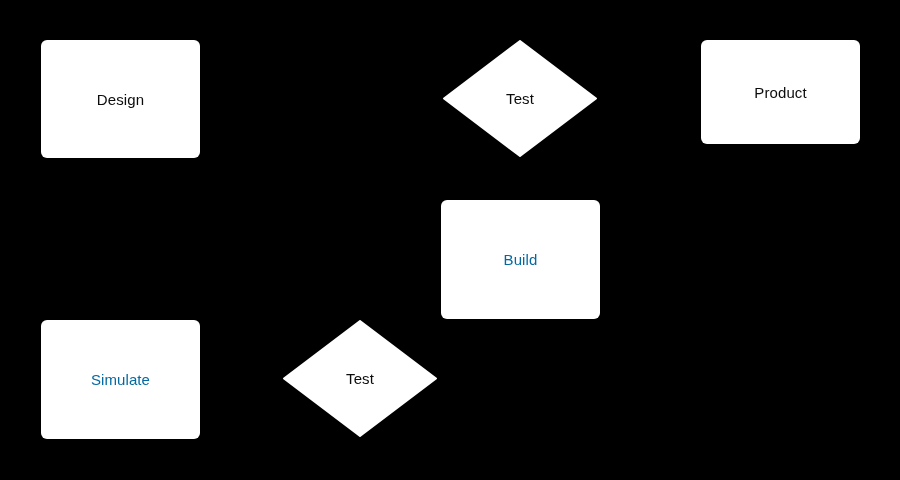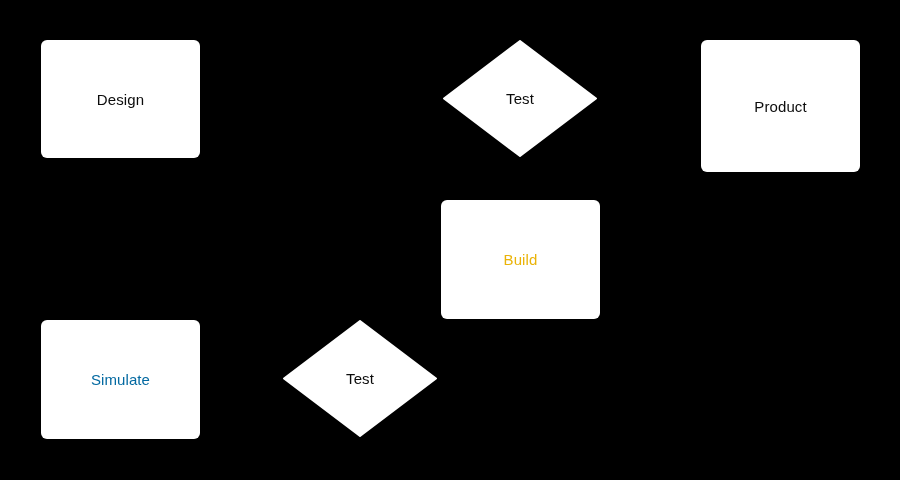--- a/index.html
+++ b/index.html
@@ -75,28 +75,28 @@
 
   <div class="node" id="node-test-top" style="left: 443px; top: 40px; width: 154px; height: 117px;">
     <div class="diamond-shape">
       <svg viewBox="0 0 154 117" preserveAspectRatio="none" aria-hidden="true">
         <path d="M 77 1 L 153 58.5 L 77 116 L 1 58.5 Z" fill="#ffffff" stroke="#ffffff" stroke-width="2" stroke-linejoin="round"></path>
       </svg>
     </div>
     <div class="node-label" style="color: rgb(12, 12, 12);">Test</div>
   </div>
 
-  <div class="node" id="node-product" style="left: 701px; top: 40px; width: 159px; height: 132px;">
+  <div class="node" id="node-product" style="left: 701px; top: 40px; width: 159px; height: 104px;">
     <div class="rect-shape" style="background: rgb(255, 255, 255);"></div>
     <div class="node-label" style="color: rgb(12, 12, 12);">Product</div>
   </div>
 
   <div class="node" id="node-build" style="left: 441px; top: 200px; width: 159px; height: 119px;">
     <div class="rect-shape" style="background: rgb(255, 255, 255);"></div>
-    <div class="node-label" style="color: #eab308;">Build</div>
+    <div class="node-label" style="color: #0369a1;">Build</div>
   </div>
 
   <div class="node" id="node-simulate" style="left: 41px; top: 320px; width: 159px; height: 119px;">
     <div class="rect-shape" style="background: rgb(255, 255, 255);"></div>
     <div class="node-label" style="color: #0369a1;">Simulate</div>
   </div>
 
   <div class="node" id="node-test-bottom" style="left: 283px; top: 320px; width: 154px; height: 117px;">
     <div class="diamond-shape">
       <svg viewBox="0 0 154 117" preserveAspectRatio="none" aria-hidden="true">

